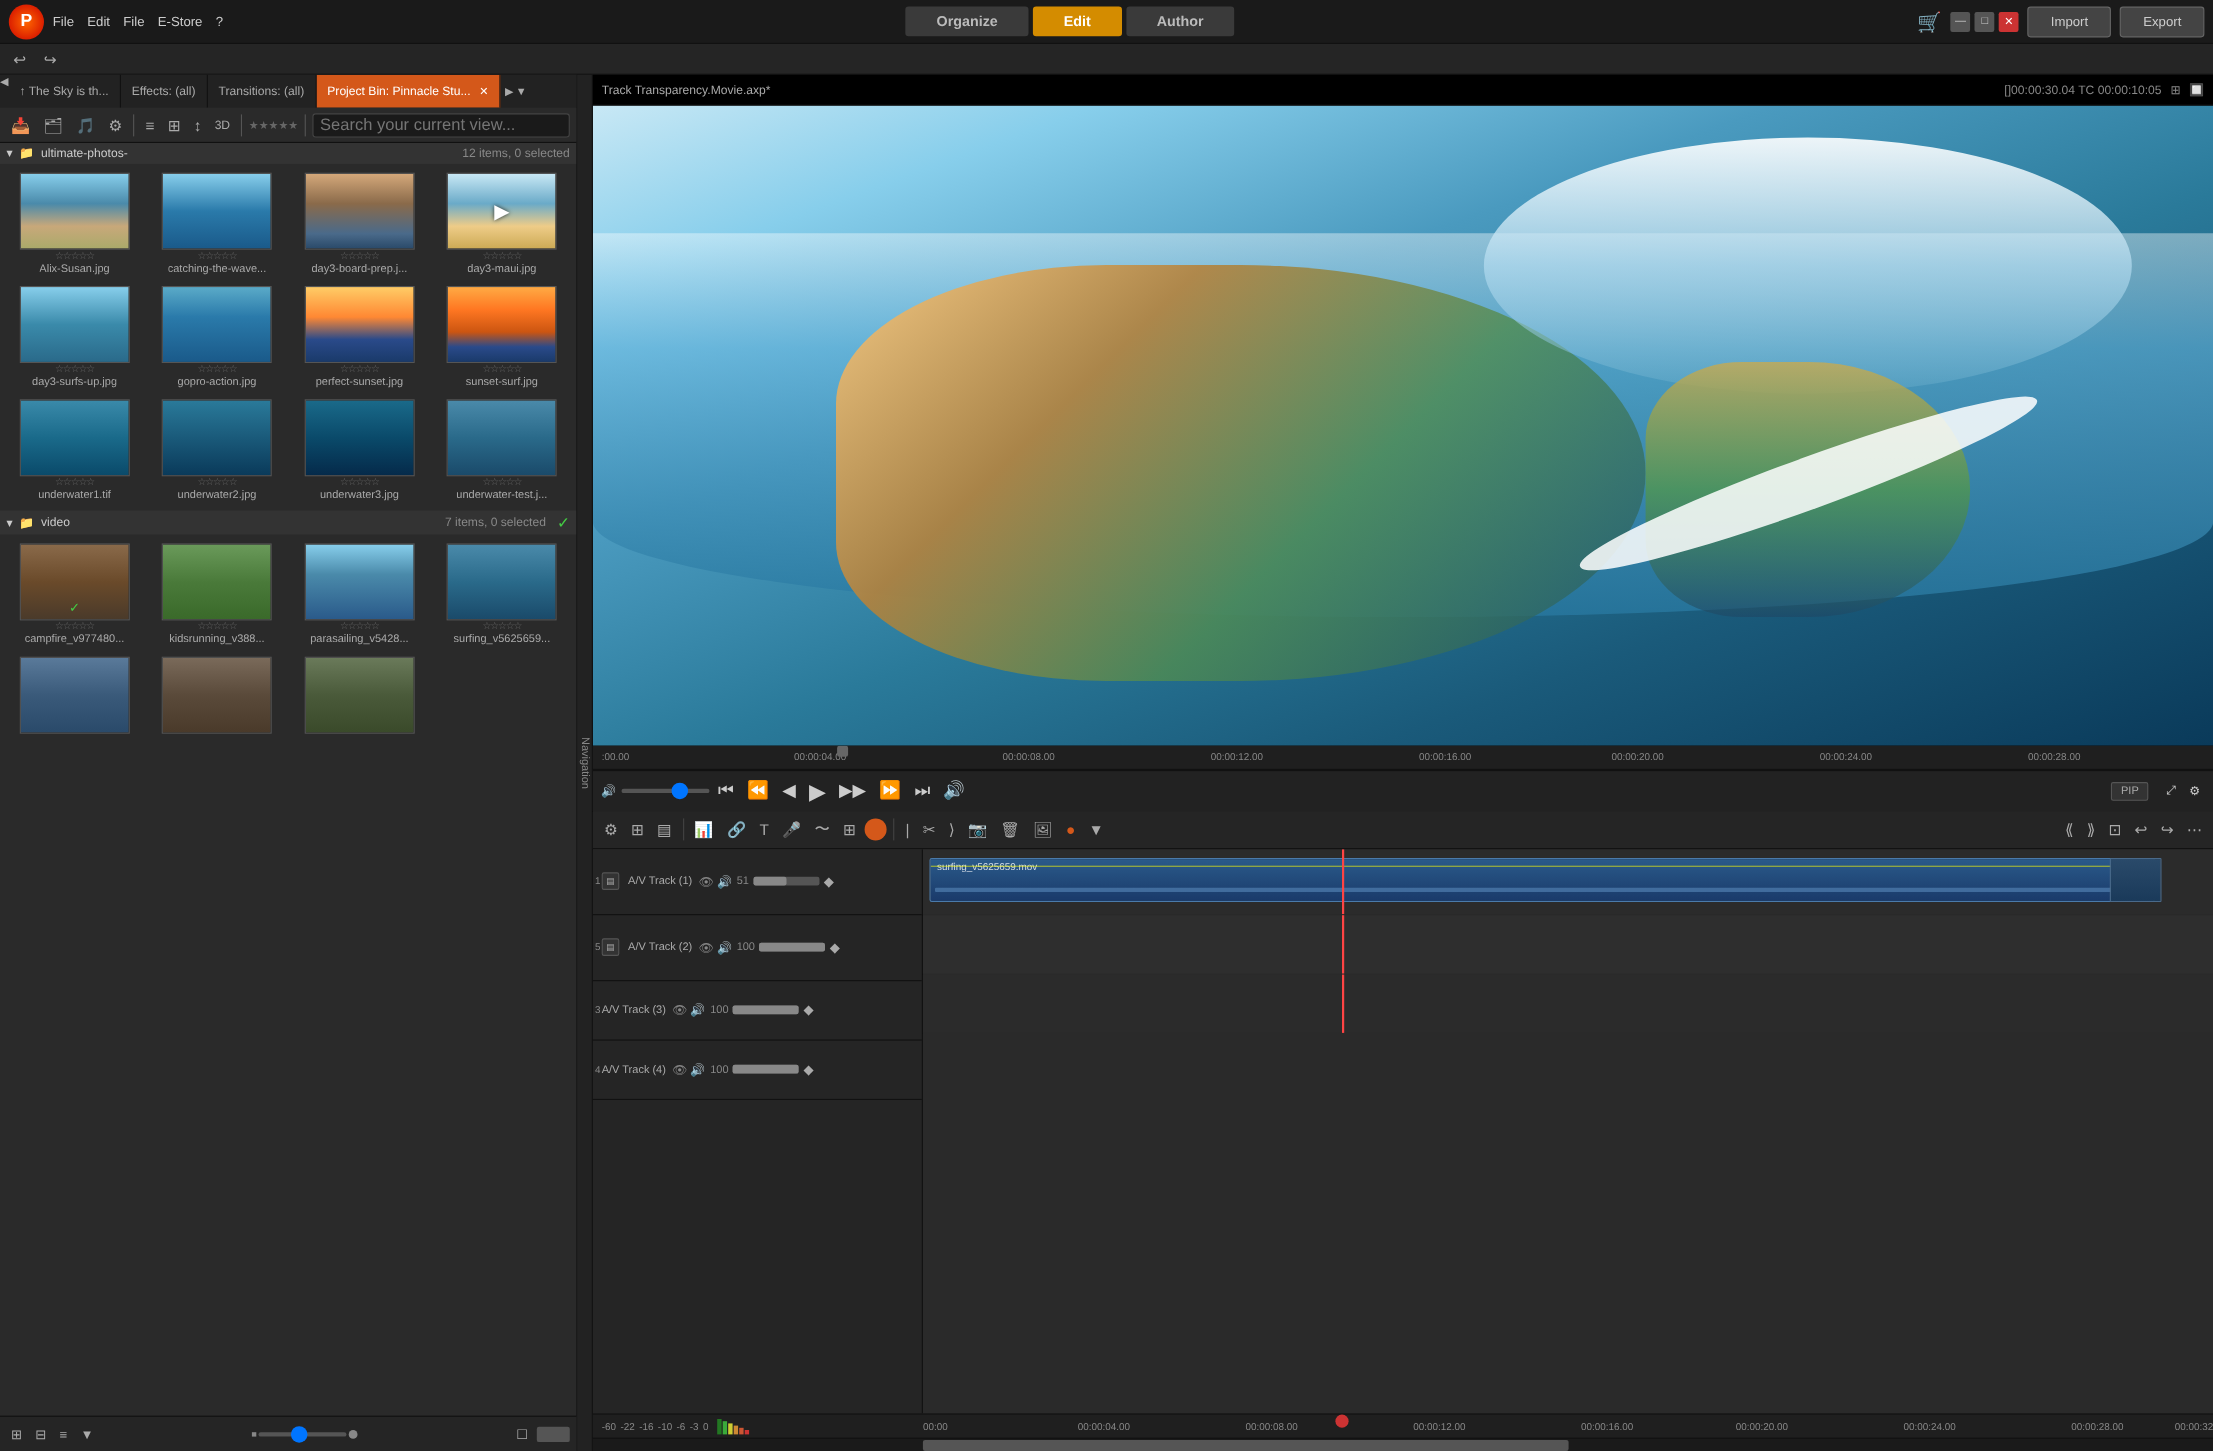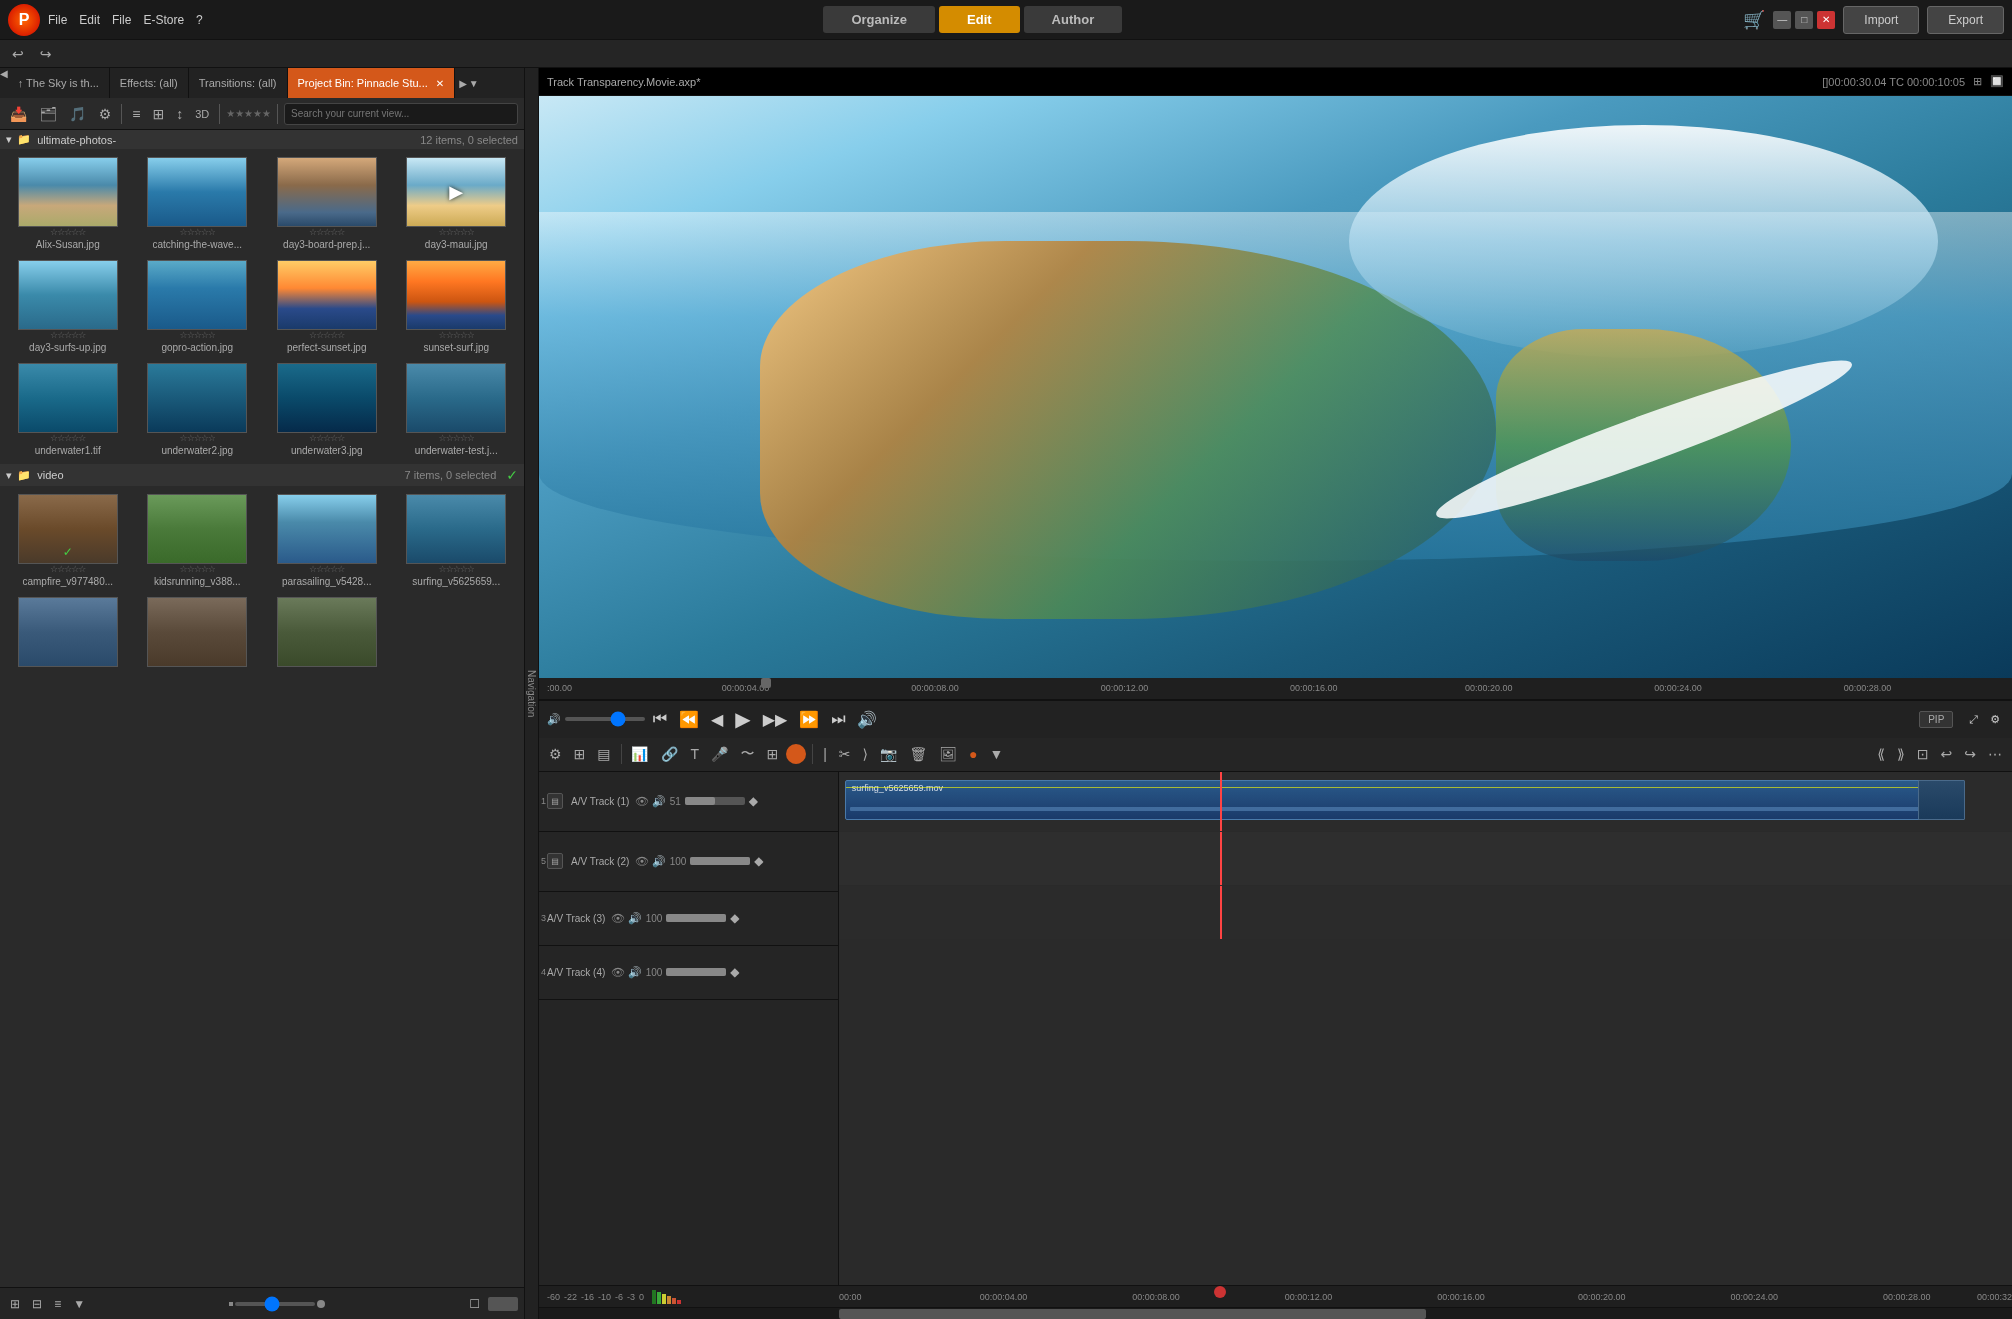--- a/index.html
+++ b/index.html
@@ -35,21 +35,21 @@
     .tab-item { padding: 0 10px; display: flex; align-items: center; font-size: 11px; cursor: pointer; border-right: 1px solid #111; color: #aaa; white-space: nowrap; gap: 4px; }
     .tab-item.active { background: #d4581a; color: white; }
     .tab-close { margin-left: 4px; font-size: 10px; }
     .tab-arrows { display: flex; align-items: center; gap: 2px; padding: 0 4px; }
     .tab-arrow { background: none; border: none; color: #aaa; cursor: pointer; font-size: 10px; }
 
     
     .toolbar-row { display: flex; align-items: center; background: #2a2a2a; height: 32px; padding: 0 6px; gap: 4px; border-bottom: 1px solid #111; }
     .tool-btn { background: none; border: none; color: #aaa; cursor: pointer; font-size: 14px; padding: 2px 4px; border-radius: 2px; }
     .toolbar-sep { width: 1px; background: #555; height: 20px; margin: 0 2px; }
-    .search-box { flex: 1; background: #1a1a1a; border: 1px solid #444; border-radius: 3px; color: #aaa; padding: 2px 6px; font-size: 10px; height: 22px; }
+    .search-box { flex: 1; background: #1a1a1a; border: 1px solid #444; border-radius: 3px; color: #aaa; padding: 2px 6px; font-size: 15px; height: 22px; }
     .star-rating { color: #666; font-size: 10px; }
     .view-btn { background: none; border: none; color: #aaa; cursor: pointer; font-size: 11px; padding: 2px 4px; }
 
     
     .file-browser { flex: 1; overflow-y: auto; position: relative; }
     .file-browser::-webkit-scrollbar { width: 6px; }
     .file-browser::-webkit-scrollbar-track { background: #222; }
     .file-browser::-webkit-scrollbar-thumb { background: #555; }
 
     .section-header { background: #333; padding: 3px 6px; font-size: 11px; color: #ccc; display: flex; align-items: center; gap: 6px; position: sticky; top: 0; z-index: 2; }

